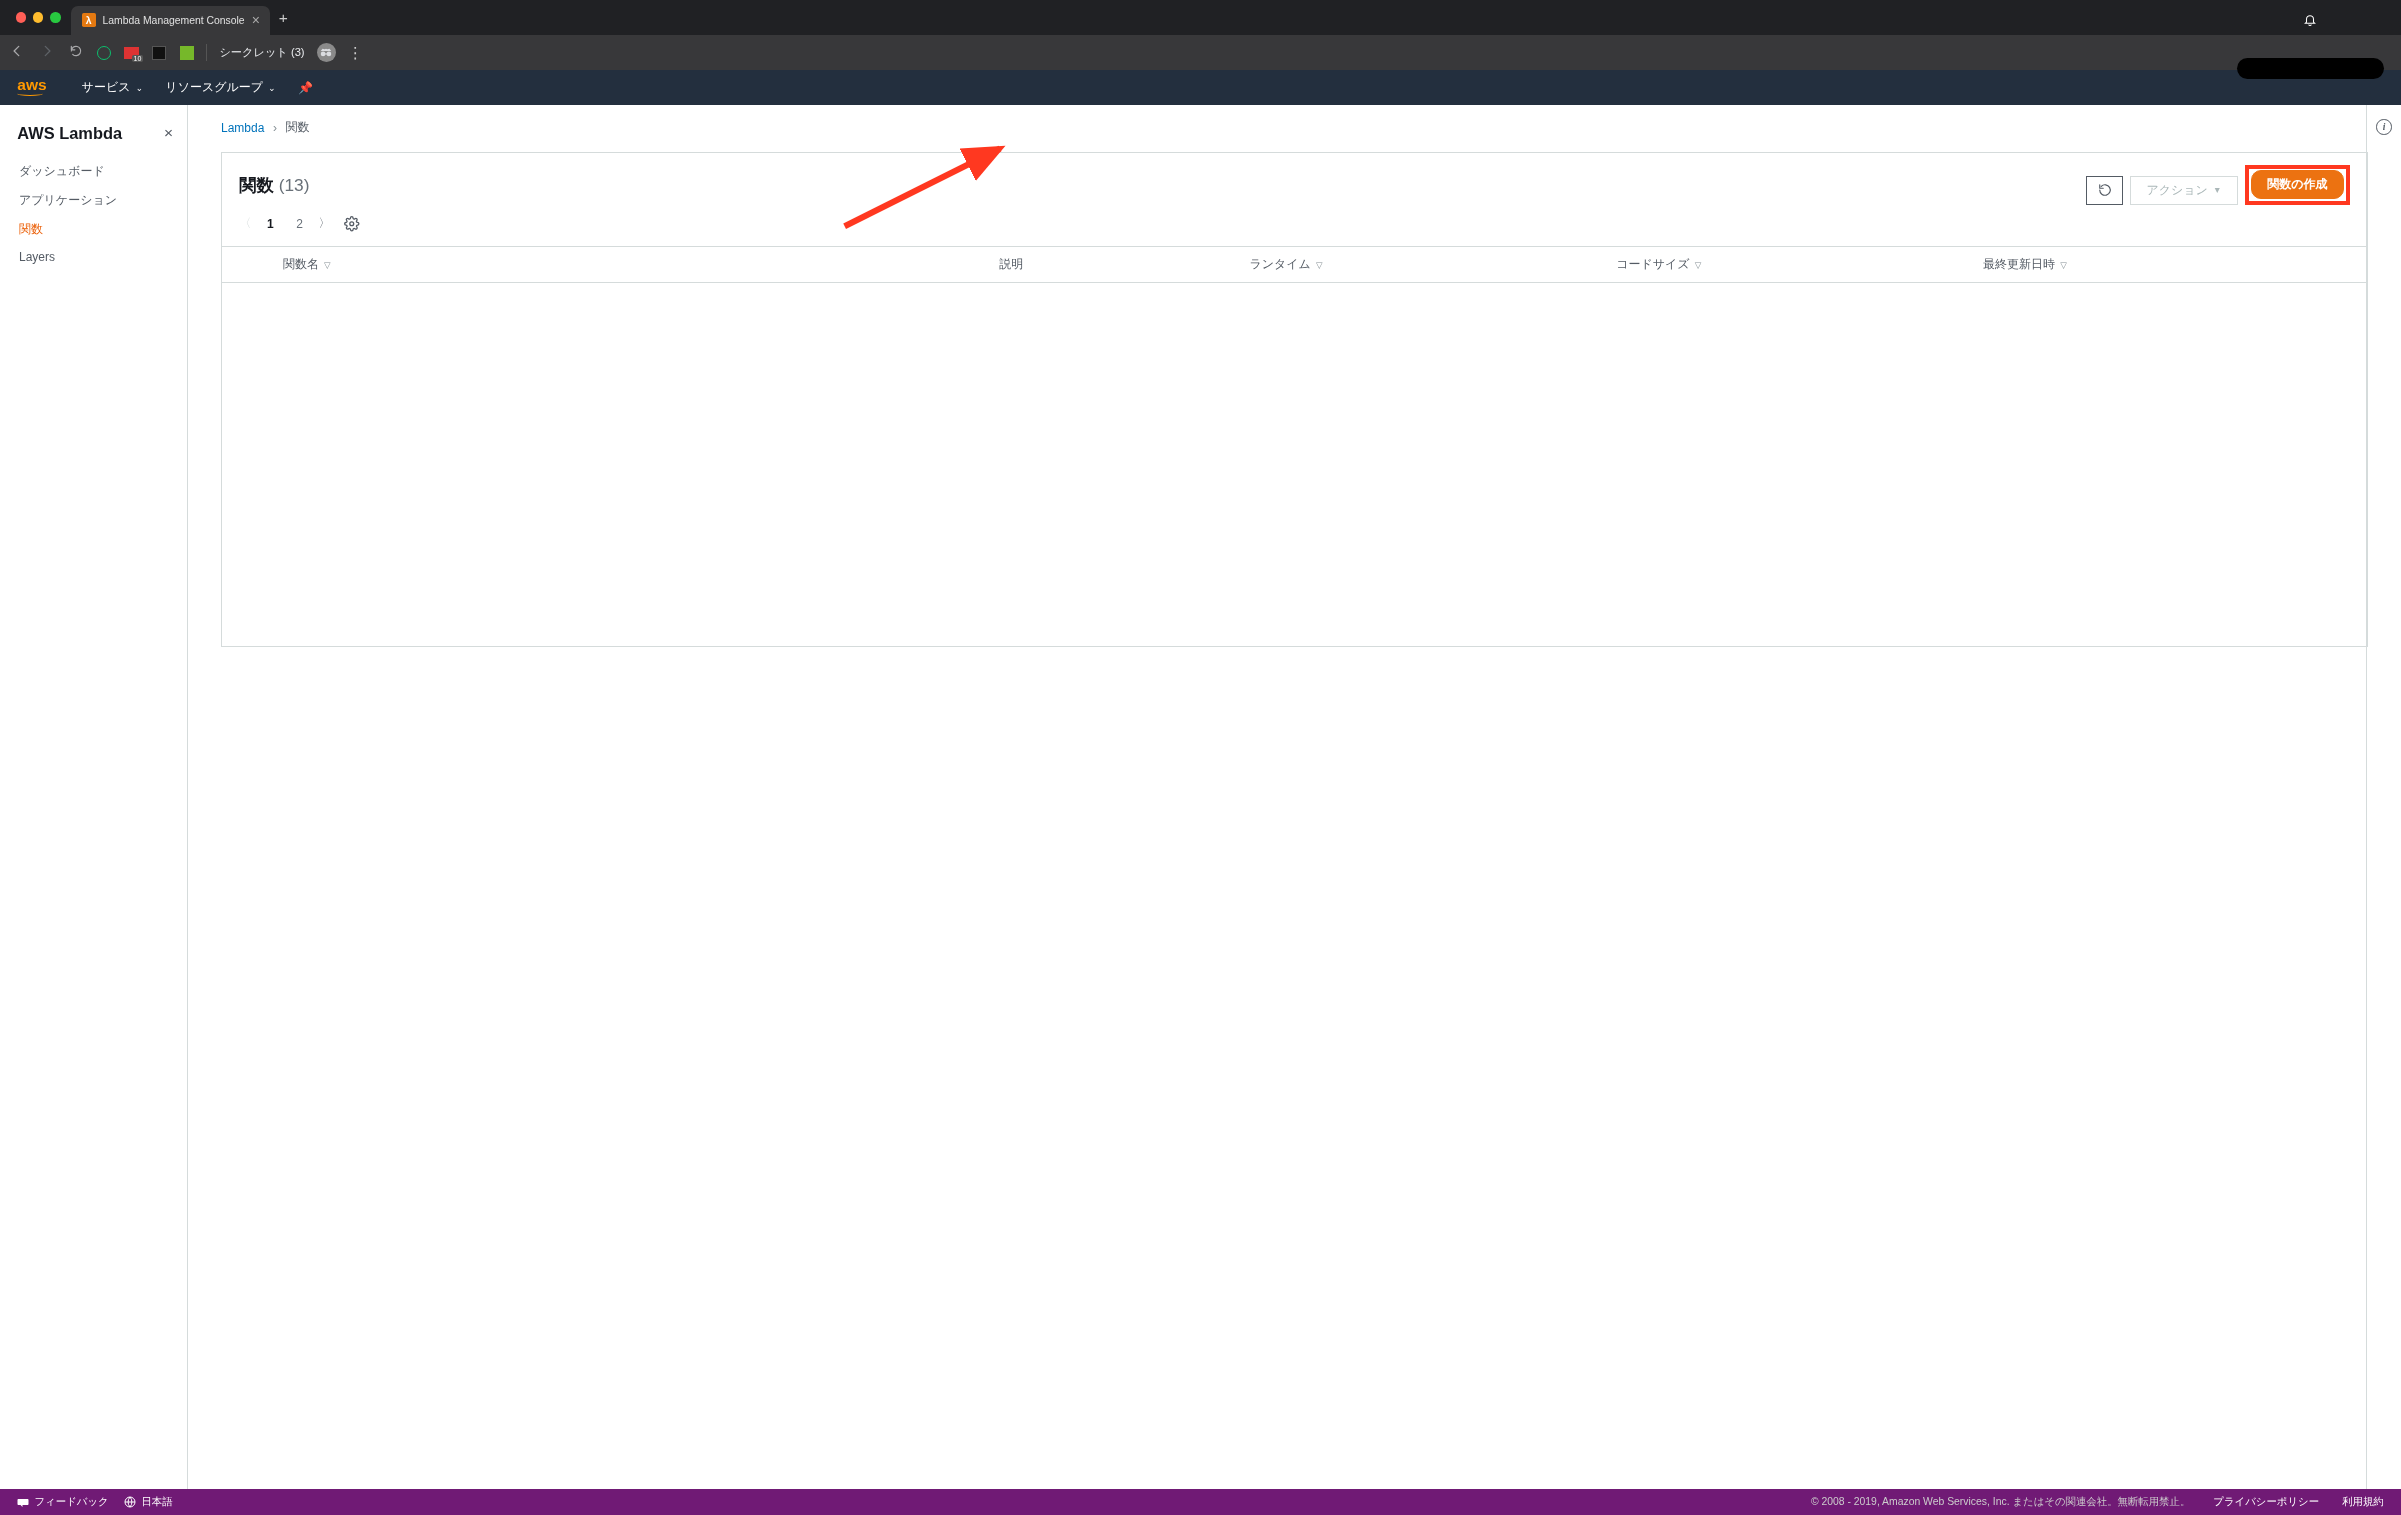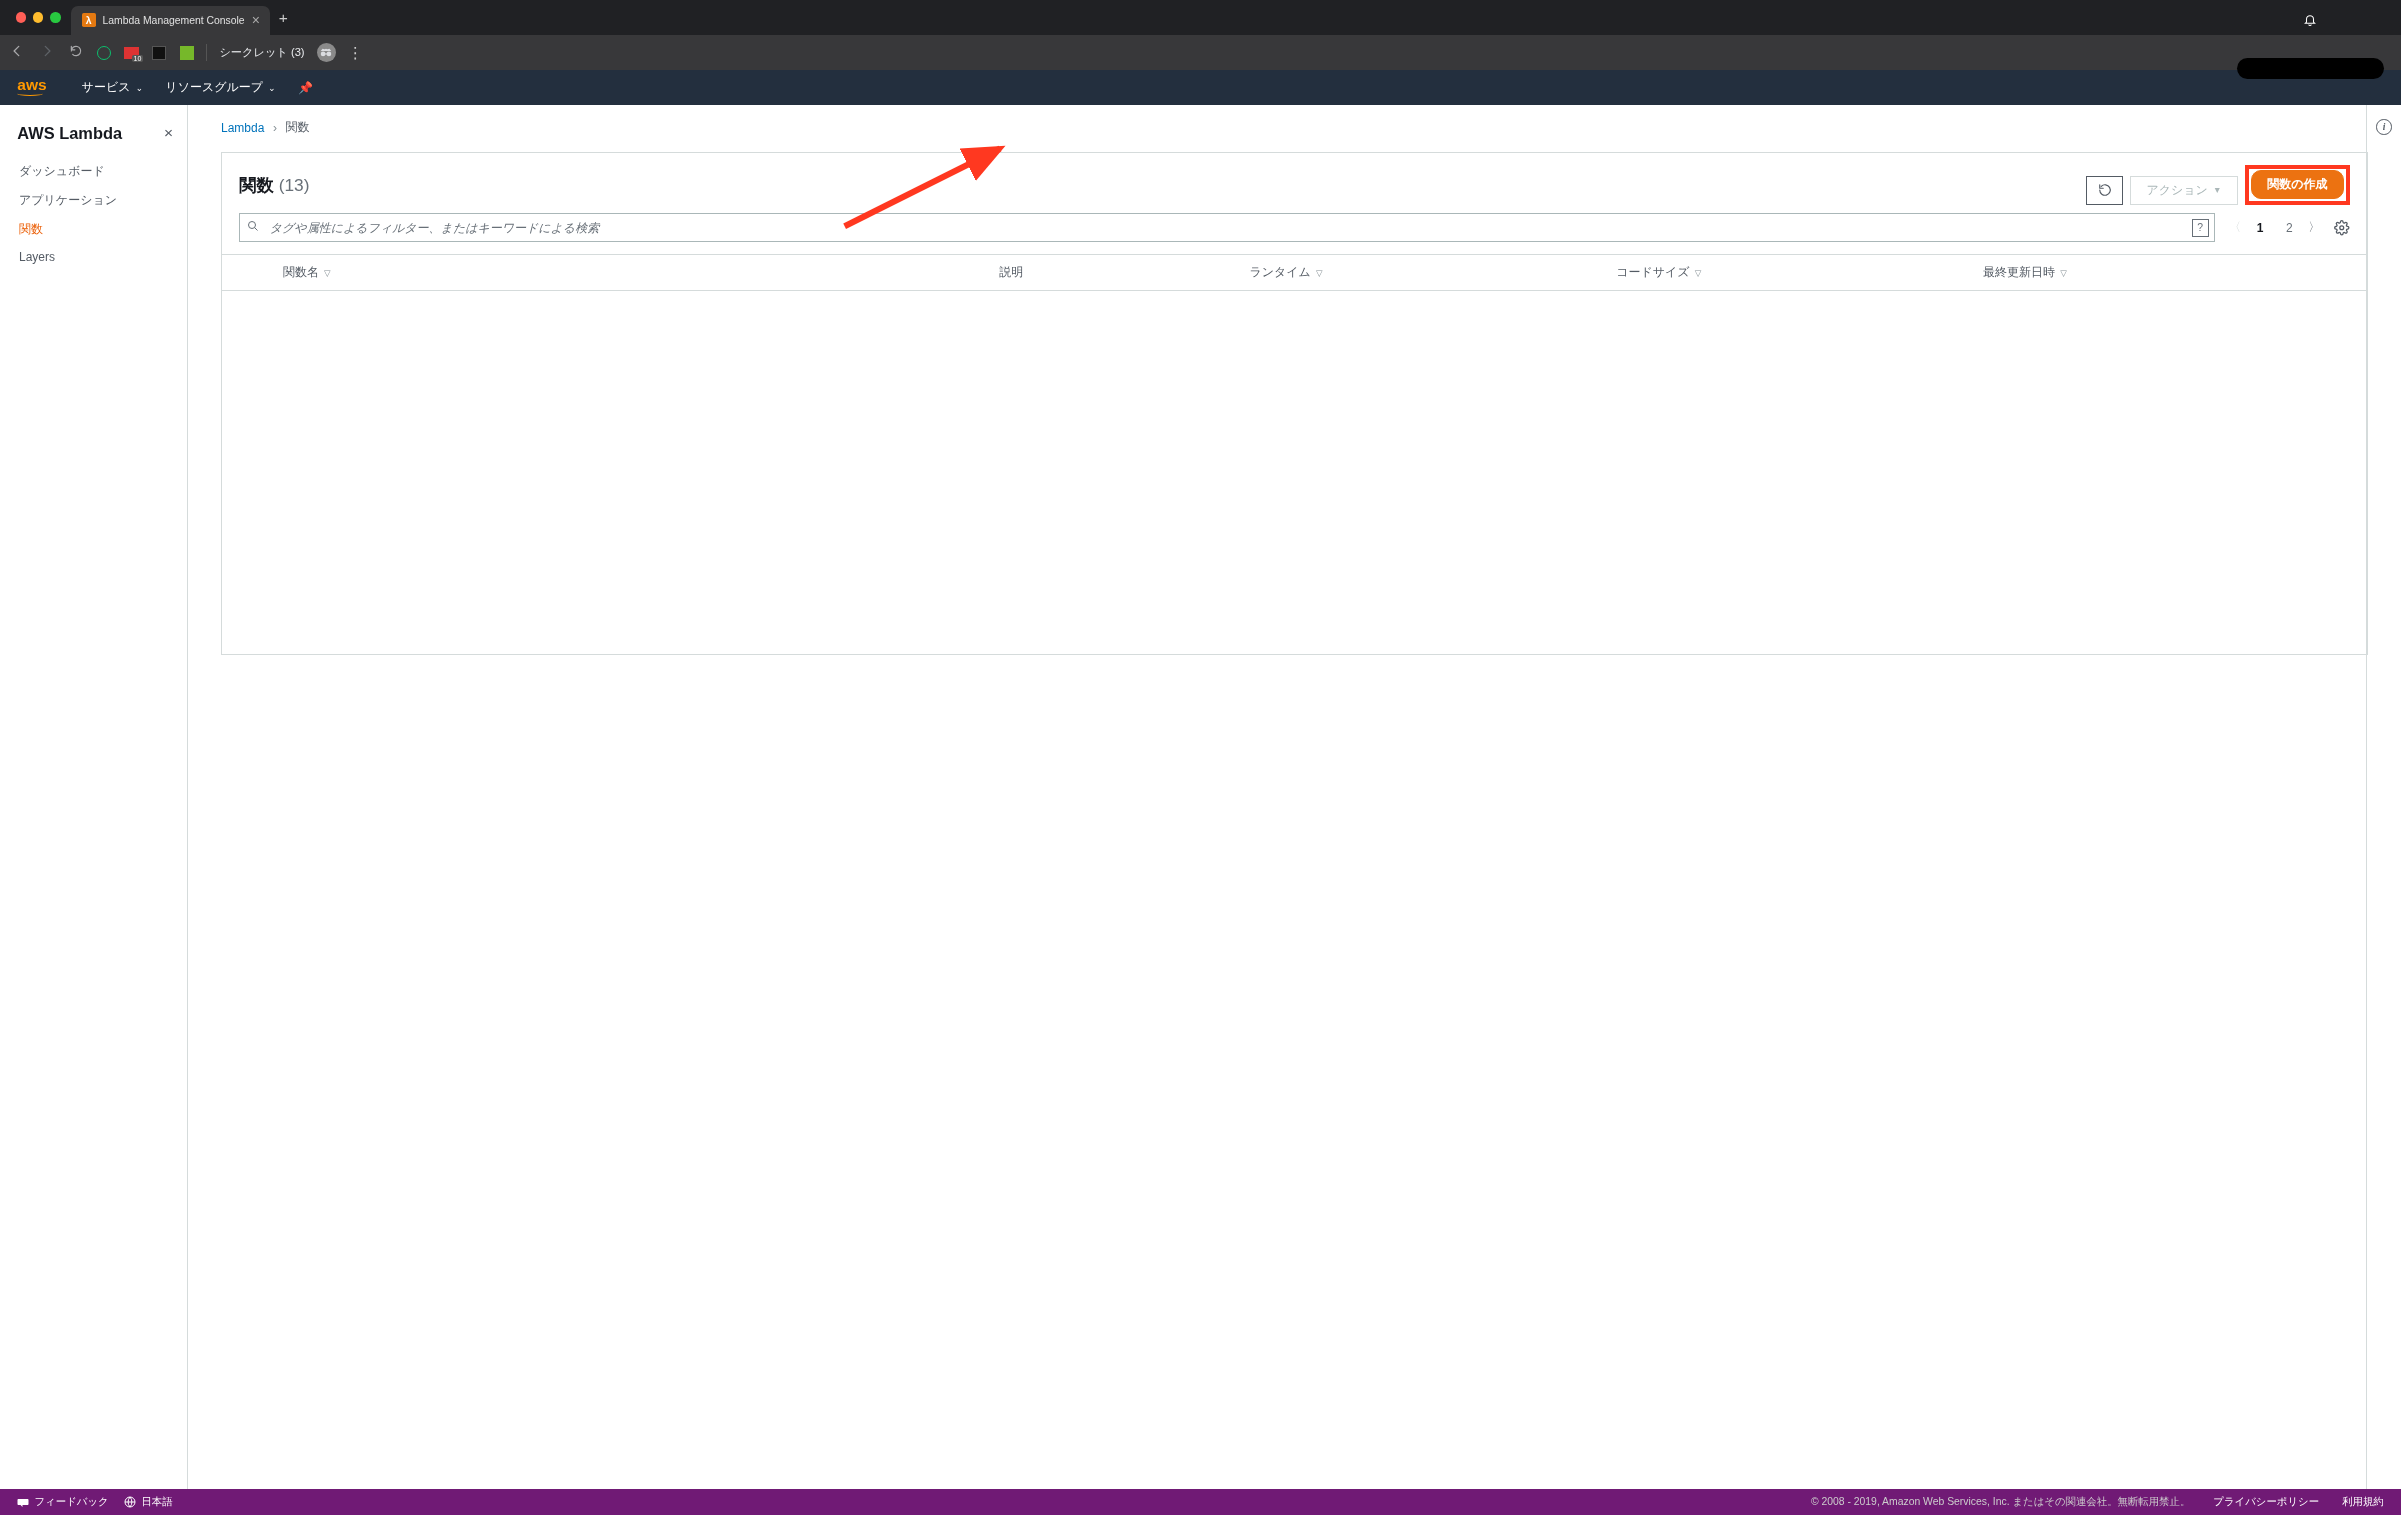--- a/index.html
+++ b/index.html
@@ -254,30 +254,20 @@
             <span>アクション</span>
             <span style="font-size:8.6px;">▼</span>
           </button>
           <span class="highlight-box">
             <button class="btn btn-primary">関数の作成</button>
           </span>
         </div>
       </div>
 
       <div class="search-row">
-        <div class="search-input-wrap">
-          <span class="mag">
-            <svg width="12" height="12" viewBox="0 0 24 24" fill="none" stroke="#687078" stroke-width="2">
-                <circle cx="10" cy="10" r="7"></circle>
-                <line x1="21" y1="21" x2="15" y2="15"></line>
-              </svg>
-          </span>
-          <input type="text" placeholder="タグや属性によるフィルター、またはキーワードによる検索" style="">
-          <span class="hint">?</span>
-        </div>
         <div class="pager">
           <span class="arrow disabled">〈</span>
           <span class="pg active">1</span>
           <span class="pg">2</span>
           <span class="arrow">〉</span>
         </div>
         <span class="gear">
           <svg width="15.5" height="15.5" viewBox="0 0 24 24" fill="none" stroke="#545b64" stroke-width="2">
               <circle cx="12" cy="12" r="3"></circle>
               <path d="M19.4 15a1.65 1.65 0 0 0 .33 1.82l.06.06a2 2 0 1 1-2.83 2.83l-.06-.06a1.65 1.65 0 0 0-1.82-.33 1.65 1.65 0 0 0-1 1.51V21a2 2 0 0 1-4 0v-.09A1.65 1.65 0 0 0 9 19.4a1.65 1.65 0 0 0-1.82.33l-.06.06a2 2 0 1 1-2.83-2.83l.06-.06a1.65 1.65 0 0 0 .33-1.82 1.65 1.65 0 0 0-1.51-1H3a2 2 0 0 1 0-4h.09A1.65 1.65 0 0 0 4.6 9a1.65 1.65 0 0 0-.33-1.82l-.06-.06a2 2 0 1 1 2.83-2.83l.06.06a1.65 1.65 0 0 0 1.82.33H9a1.65 1.65 0 0 0 1-1.51V3a2 2 0 0 1 4 0v.09a1.65 1.65 0 0 0 1 1.51 1.65 1.65 0 0 0 1.82-.33l.06-.06a2 2 0 1 1 2.83 2.83l-.06.06a1.65 1.65 0 0 0-.33 1.82V9c.54.22 1.03.55 1.51 1H21a2 2 0 0 1 0 4h-.09a1.65 1.65 0 0 0-1.51 1z"></path>

